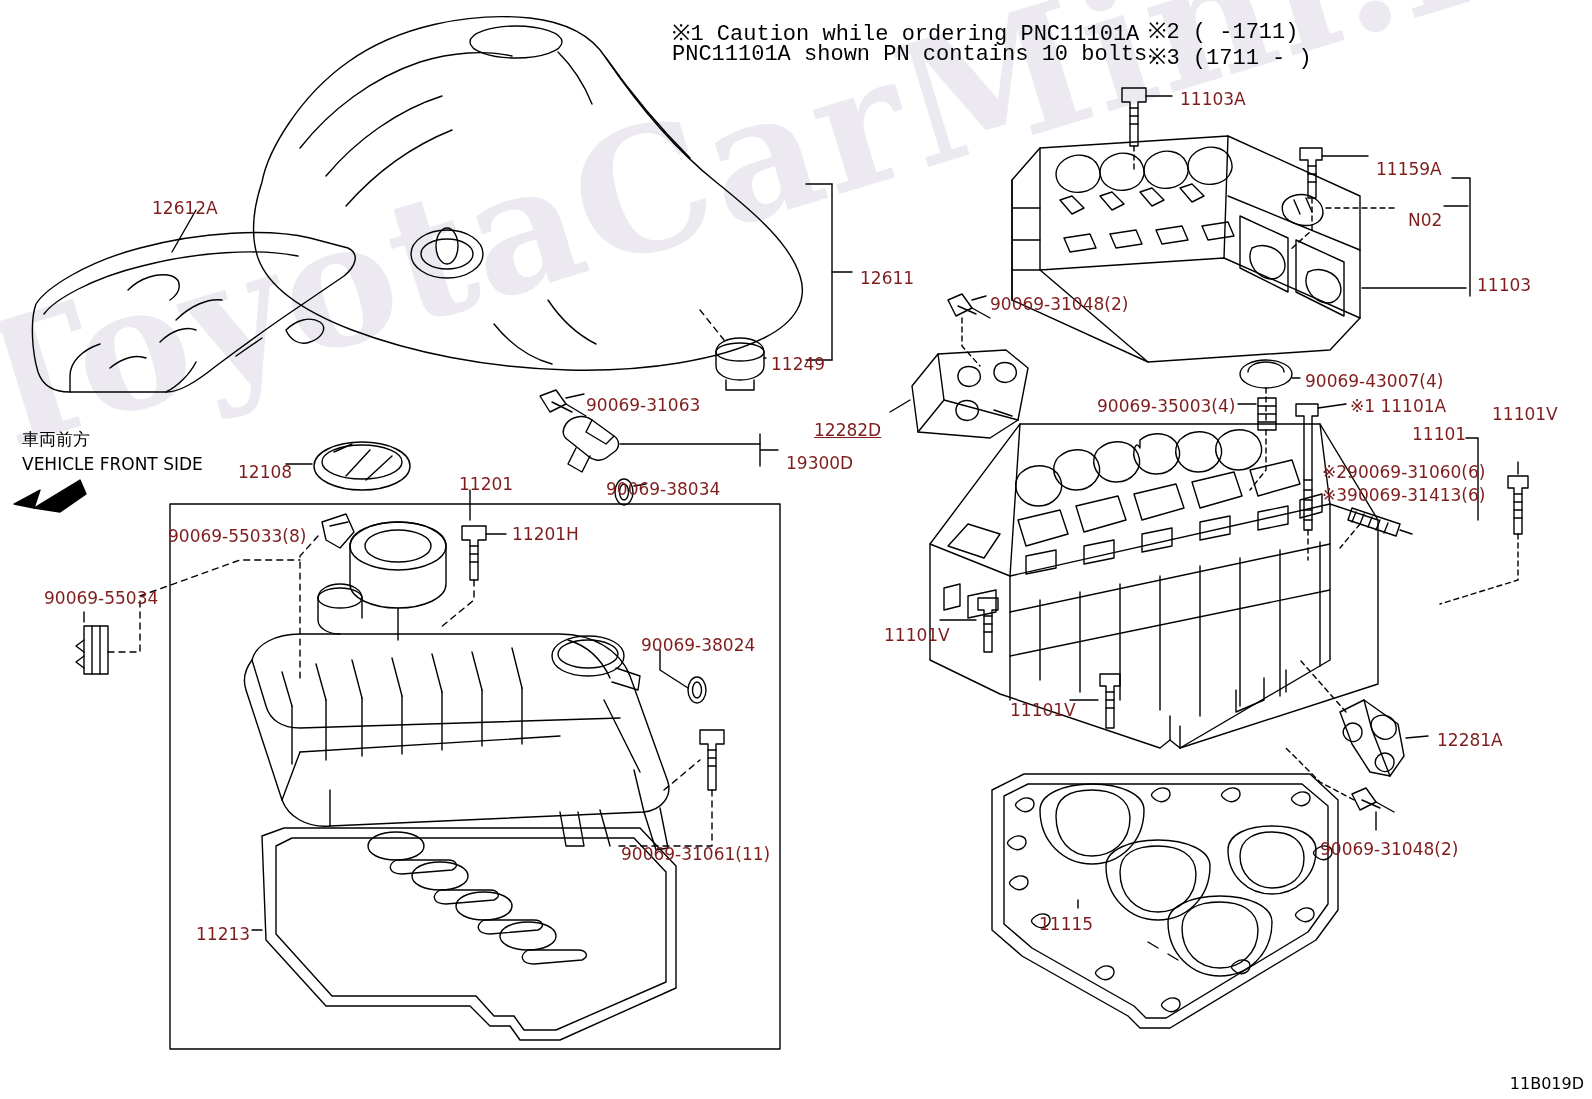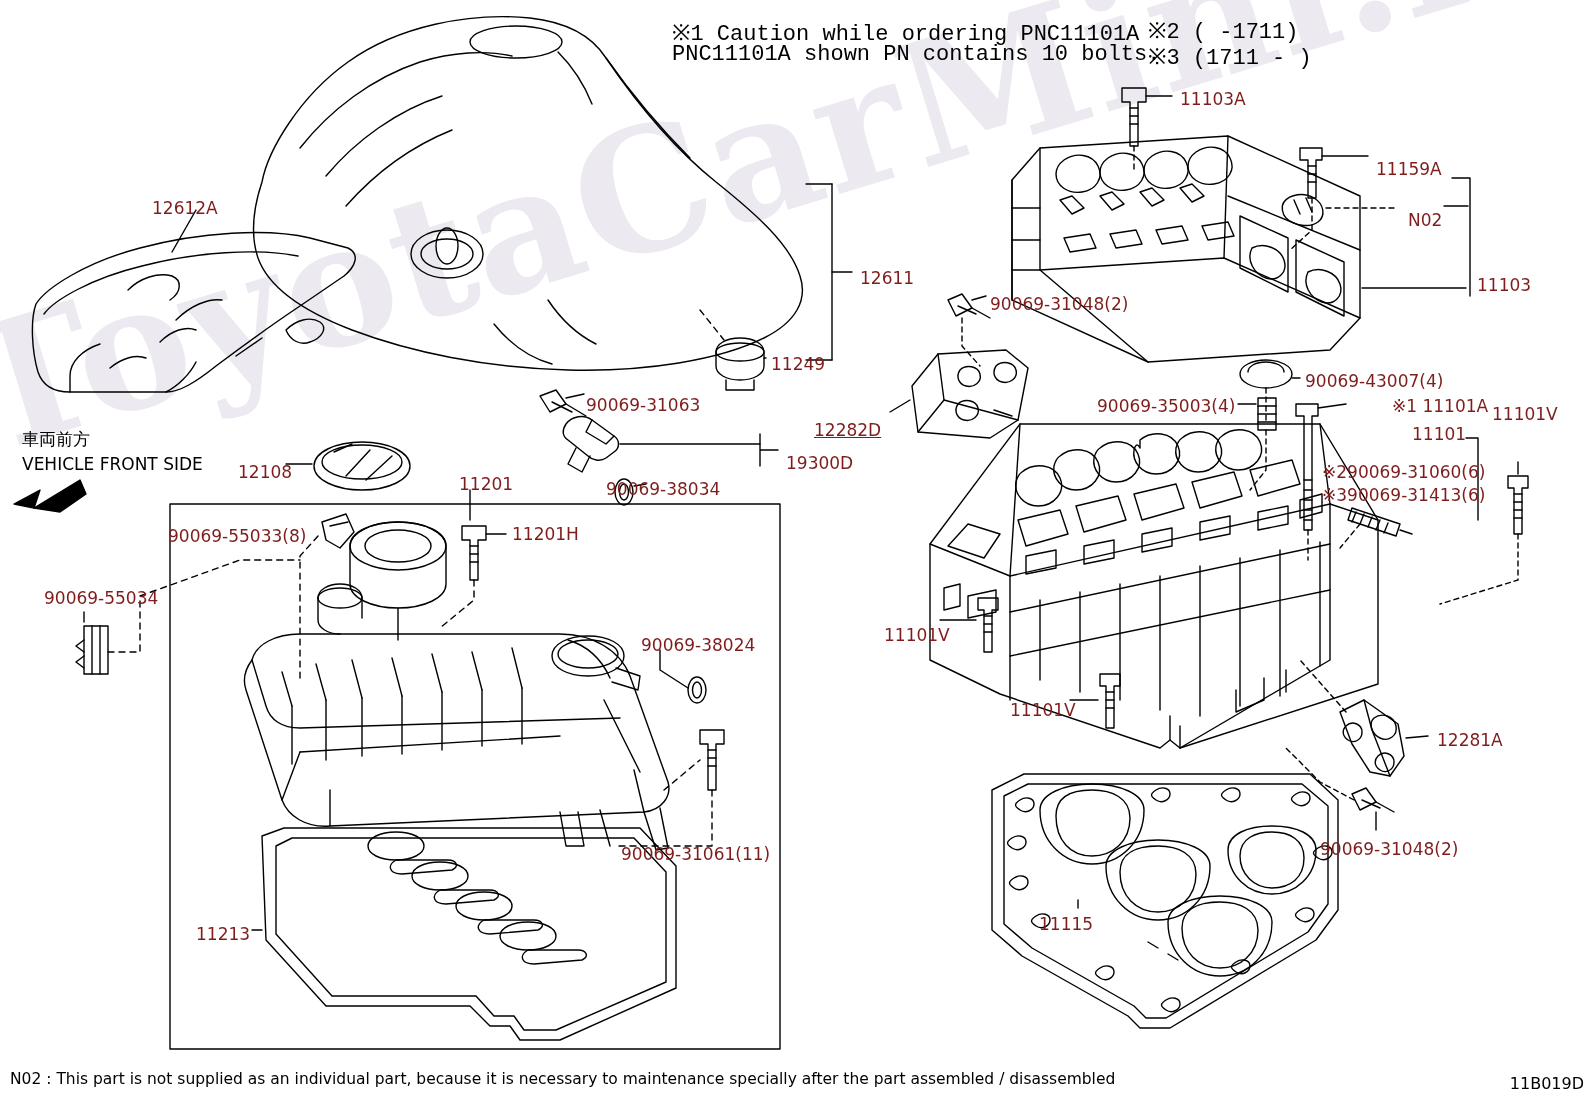--- a/index.html
+++ b/index.html
@@ -91,21 +91,20 @@
   <div class="wm">ToyotaCarMini.ru</div>
 
   <div class="note" style="left:672px; top:16px;">※1 Caution while ordering PNC11101A</div>
   <div class="note" style="left:672px; top:42px;">PNC11101A shown PN contains 10 bolts.</div>
   <div class="note" style="left:1148px; top:14px;">※2 (      -1711)</div>
   <div class="note" style="left:1148px; top:40px;">※3 (1711 -     )</div>
 
   <div class="jp" style="left:22px; top:428px;">車両前方</div>
   <div class="jp" style="left:22px; top:454px;">VEHICLE FRONT SIDE</div>
 
-  <div class="foot" style="left:10px; top:1070px;">N02 : This part is not supplied as an individual part, because it is necessary to maintenance specially after the part assembled / disassembled</div>
   <div class="diagcode">11B019D</div>
 
   <svg class="art" viewBox="0 0 1592 1099" xmlns="http://www.w3.org/2000/svg">
     <g fill="none" stroke="#000" stroke-width="1.4" stroke-linejoin="round" stroke-linecap="round">
 
       <g>
         <path d="M262,182 C268,150 300,96 348,62 C398,26 470,12 530,18 C566,22 592,36 606,58
                  C640,108 676,150 716,182 C756,214 790,244 800,276
                  C808,300 796,322 764,338 C720,360 646,372 568,370
                  C486,368 410,352 352,330 C300,310 268,286 258,258 C250,234 254,206 262,182 Z"></path>
@@ -520,21 +519,21 @@
   <div class="lbl" style="left:196px; top:924px;">11213</div>
 
   <div class="lbl" style="left:1180px; top:89px;">11103A</div>
   <div class="lbl" style="left:1376px; top:159px;">11159A</div>
   <div class="lbl" style="left:1408px; top:210px;">N02</div>
   <div class="lbl" style="left:1477px; top:275px;">11103</div>
   <div class="lbl" style="left:990px;  top:294px;">90069-31048(2)</div>
   <div class="lbl" style="left:814px;  top:420px;text-decoration:underline;">12282D</div>
   <div class="lbl" style="left:1305px; top:371px;">90069-43007(4)</div>
   <div class="lbl" style="left:1097px; top:396px;">90069-35003(4)</div>
-  <div class="lbl" style="left:1350px; top:396px;margin-left:42px;">※1 11101A</div>
+  <div class="lbl" style="left:1350px; top:396px;">※1 11101A</div>
   <div class="lbl" style="left:1492px; top:404px;">11101V</div>
   <div class="lbl" style="left:1412px; top:424px;">11101</div>
   <div class="lbl" style="left:1322px; top:462px;">※290069-31060(6)</div>
   <div class="lbl" style="left:1322px; top:485px;">※390069-31413(6)</div>
   <div class="lbl" style="left:884px;  top:625px;">11101V</div>
   <div class="lbl" style="left:1010px; top:700px;">11101V</div>
   <div class="lbl" style="left:1437px; top:730px;">12281A</div>
   <div class="lbl" style="left:1320px; top:839px;">90069-31048(2)</div>
   <div class="lbl" style="left:1039px; top:914px;">11115</div>
 

